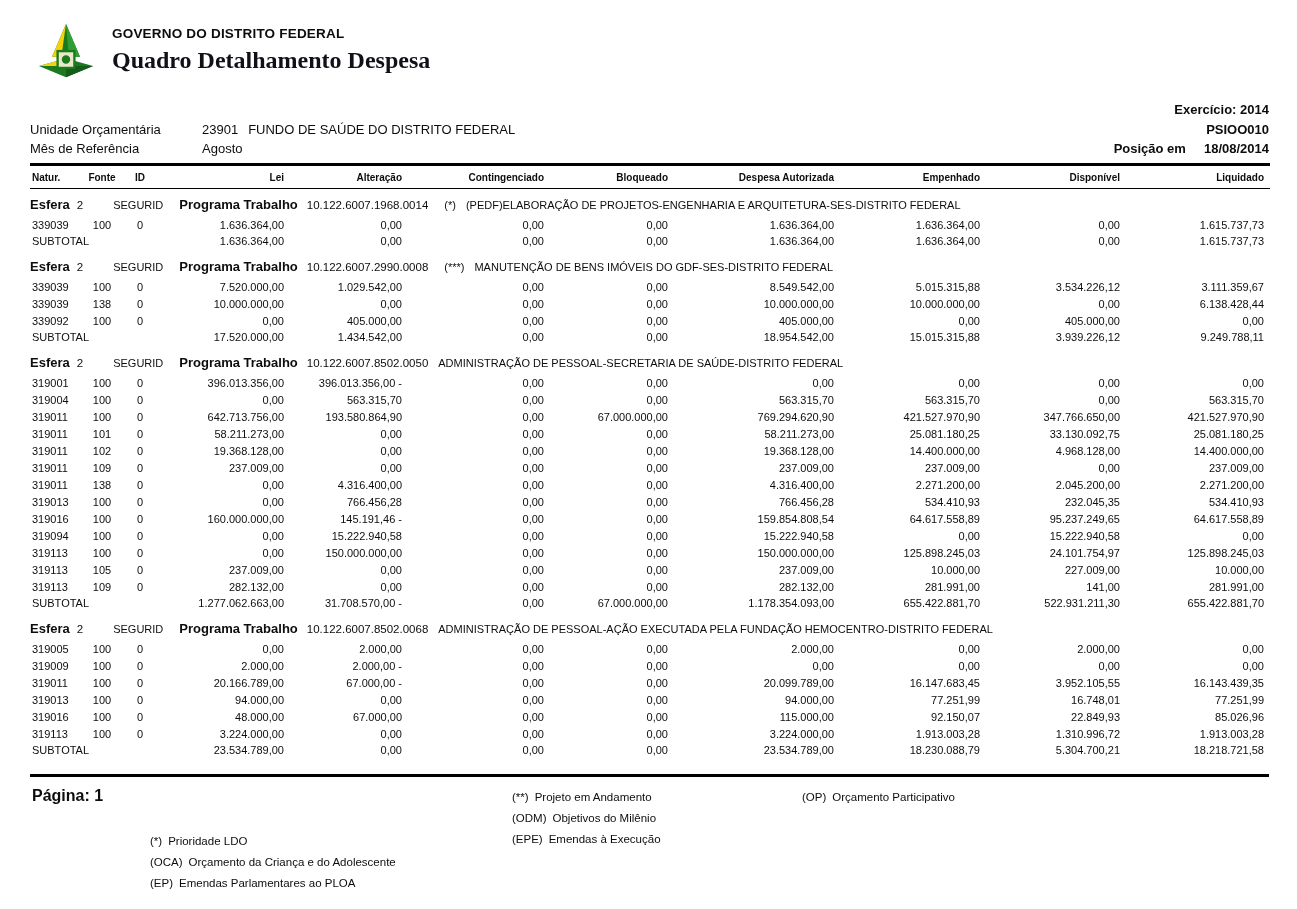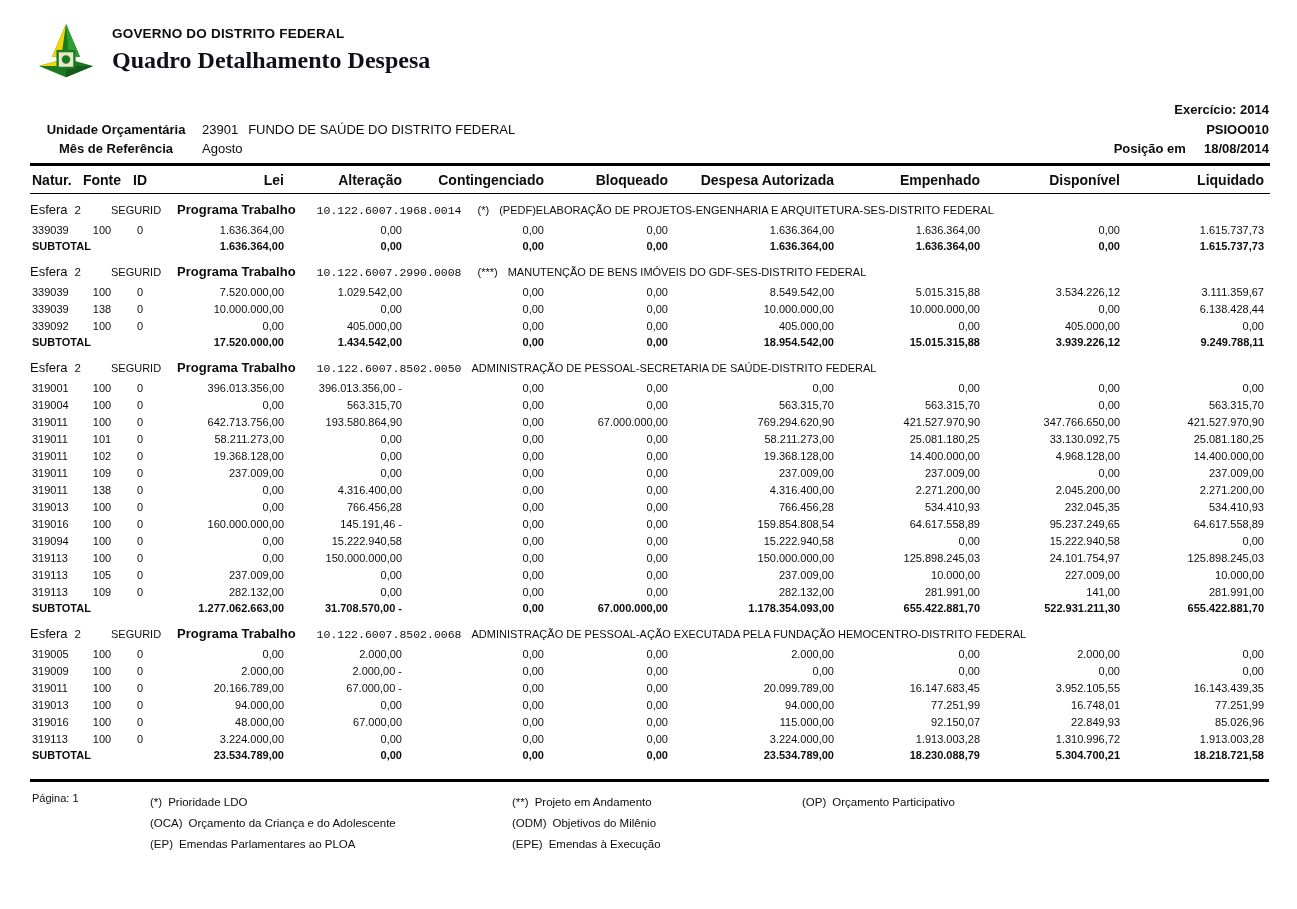--- a/index.html
+++ b/index.html
@@ -9,48 +9,48 @@
   
   .brand-row{display:flex;align-items:flex-start;gap:18px;margin-left:8px;}
   .logo{width:56px;height:62px;flex:0 0 auto;margin-top:6px;}
   .brand-text{padding-top:10px;}
   .org{font-size:13.5px;font-weight:bold;letter-spacing:.2px;}
   .title{font-family:"Liberation Serif",serif;font-size:24px;font-weight:bold;margin-top:6px;color:#101018;}
   .meta{margin-top:16px;}
   .meta-row{display:flex;justify-content:space-between;font-size:13px;line-height:19.5px;}
   .meta-left{white-space:nowrap;}
   .meta-right{white-space:nowrap;font-weight:bold;text-align:right;}
-  .lbl{font-weight:bold;display:inline-block;width:172px;text-align:center;}
+  .lbl{font-weight:normal;display:inline-block;width:172px;}
   .gap-sm{display:inline-block;width:10px;}
   .pos-gap{display:inline-block;width:18px;}
 
   
   table{width:1240px;border-collapse:collapse;table-layout:fixed;margin-top:4px;}
   thead tr{border-top:3px solid #000;border-bottom:1px solid #000;}
-  th{font-size:14px;font-weight:bold;padding:6px 0 5px;white-space:nowrap;}
+  th{font-size:10px;font-weight:bold;padding:6px 0 5px;white-space:nowrap;}
   td{font-size:11px;padding:2.5px 0;white-space:nowrap;vertical-align:bottom;}
   .c0{text-align:left;padding-left:2px;}
   .c1,.c2{text-align:center;}
   .c3,.c4,.c5,.c6,.c7,.c8,.c9,.c10{text-align:right;padding-right:6px;}
   th.c0{text-align:left;}
-  tr.subtotal-row td{font-weight:bold;padding-top:1px;padding-bottom:4px;margin-left:36px;}
+  tr.subtotal-row td{font-weight:normal;padding-top:1px;padding-bottom:4px;margin-left:36px;}
   tr.esfera-row td{padding-top:8px;padding-bottom:5px;}
-  .esf-label{font-weight:normal;font-size:13px;}
+  .esf-label{font-weight:bold;font-size:13px;}
   .esf-val{font-size:11.5px;margin-left:7px;}
   .esf-grupo{font-size:11px;margin-left:30px;}
   .esf-prog{font-weight:bold;font-size:13px;margin-left:16px;margin-top:17px;}
-  .esf-code{font-size:11.5px;margin-left:21px;font-family:Liberation Mono, monospace;}
+  .esf-code{font-size:11.5px;margin-left:9px;}
   .esf-marker{font-size:11px;margin-left:16px;}
   .esf-desc{font-size:11px;margin-left:10px;}
 
   
   .footer{margin-top:14px;border-top:3px solid #000;padding-top:10px;display:flex;align-items:flex-start;}
-  .pagina{width:118px;font-size:11px;font-weight:normal;padding-left:2px;}
+  .pagina{width:118px;font-size:16px;font-weight:bold;padding-left:2px;}
   .legend-col{font-size:11.5px;line-height:21px;}
-  .legend-col.col1{width:362px;}
+  .legend-col.col1{width:362px;margin-top:44px;}
   .legend-col.col2{width:290px;}
   .legend-col.col3{width:320px;}
   .legend-item{white-space:nowrap;}
   .legend-marker{display:inline-block;margin-right:6px;}
 </style>
 </head>
 <body>
 
 <div class="page">
 

